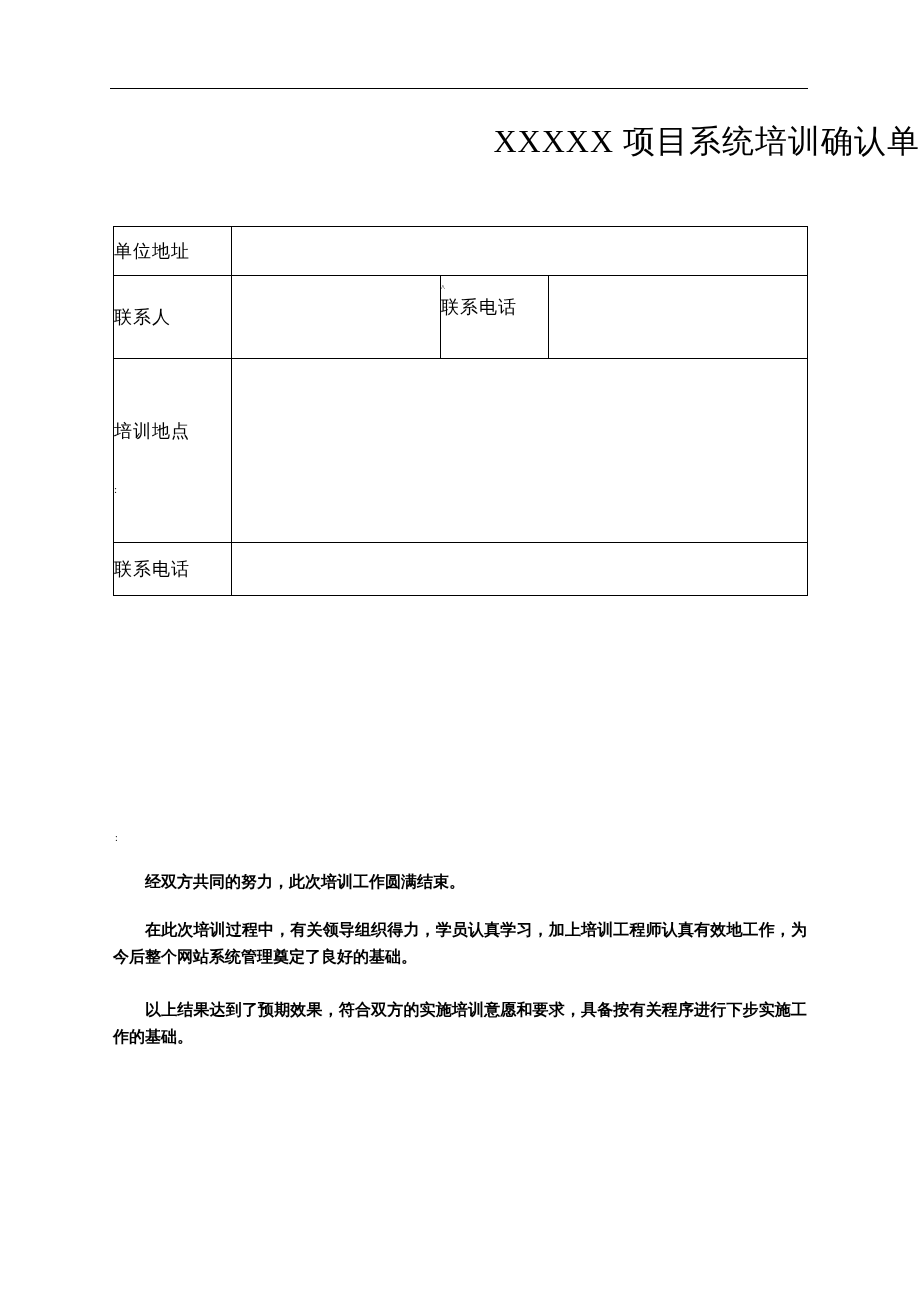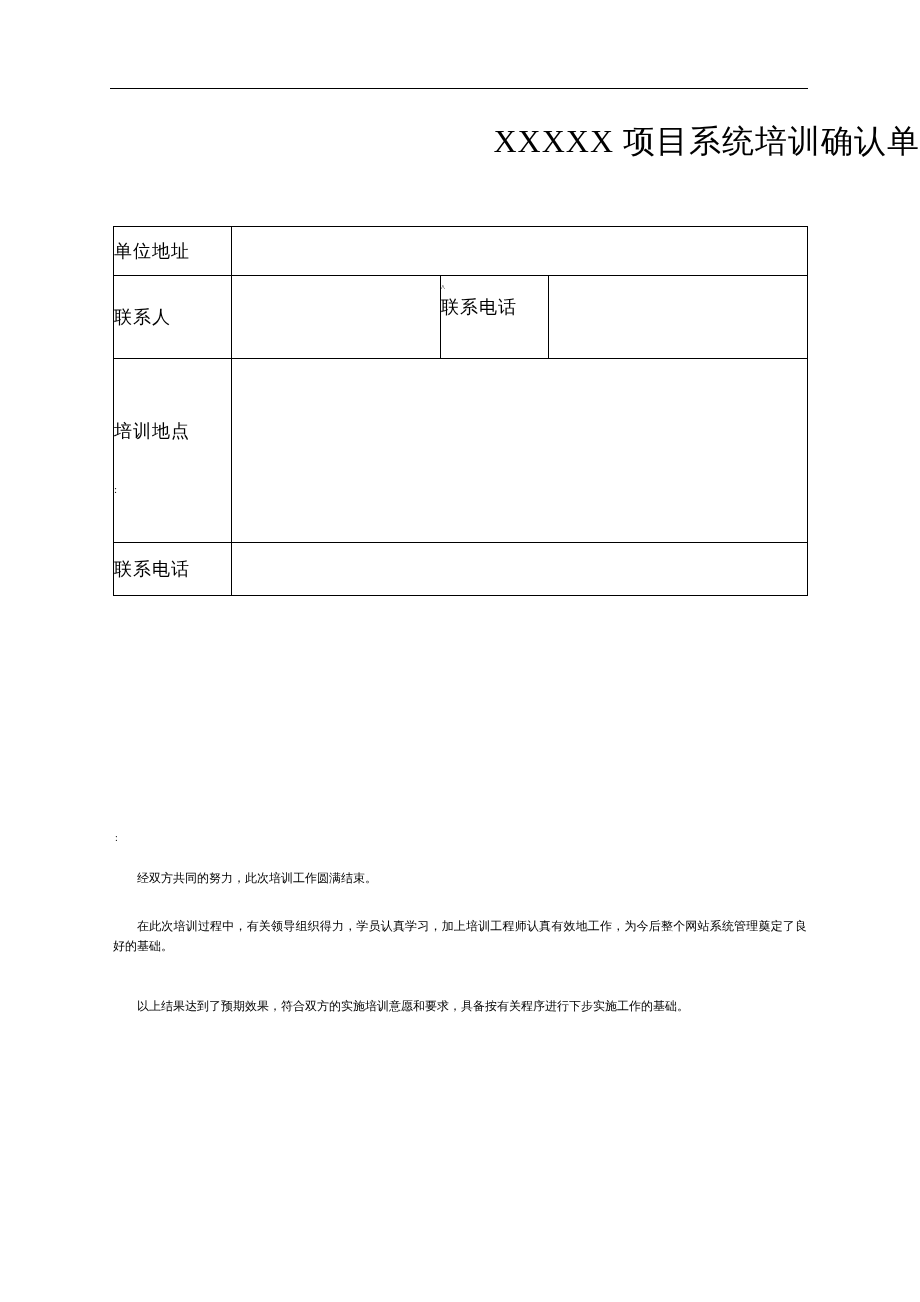--- a/index.html
+++ b/index.html
@@ -81,24 +81,25 @@
     .row-g td { height: 53px; }
     .col-label { width: 118px; }
     .col-val1 { width: 209px; }
     .col-mid { width: 108px; }
     .col-val2 { width: 259px; }
 
     .body-text {
       position: absolute;
       left: 113px;
       width: 694px;
-      font-size: 12px;
+      font-size: 16px;
       color: #000;
       line-height: 1.7;
       text-align: justify;
+      font-weight: bold;
     }
     .tiny-colon {
       position: absolute;
       left: 115px;
       font-size: 10px;
       color: #000;
     }
     .para-indent {
       text-indent: 2em;
     }

